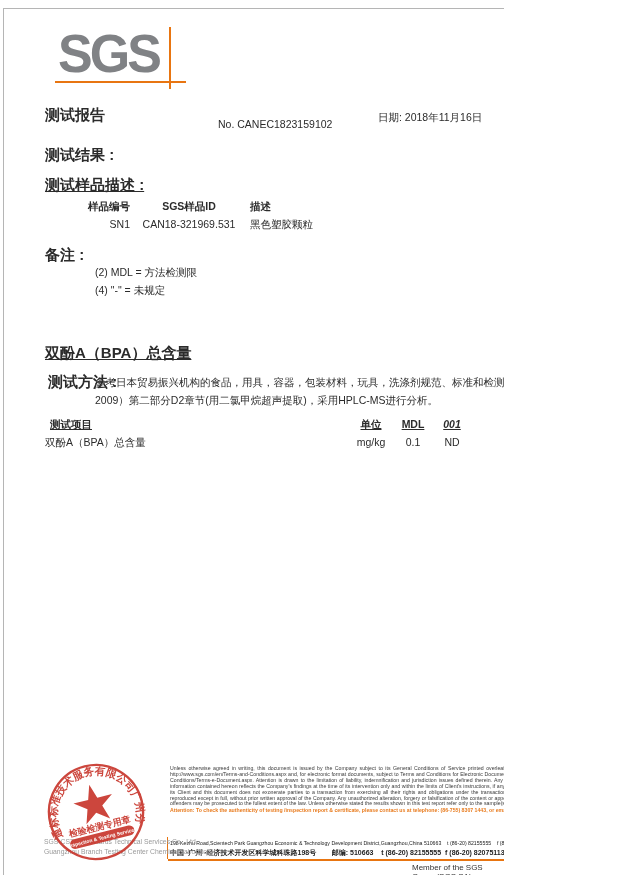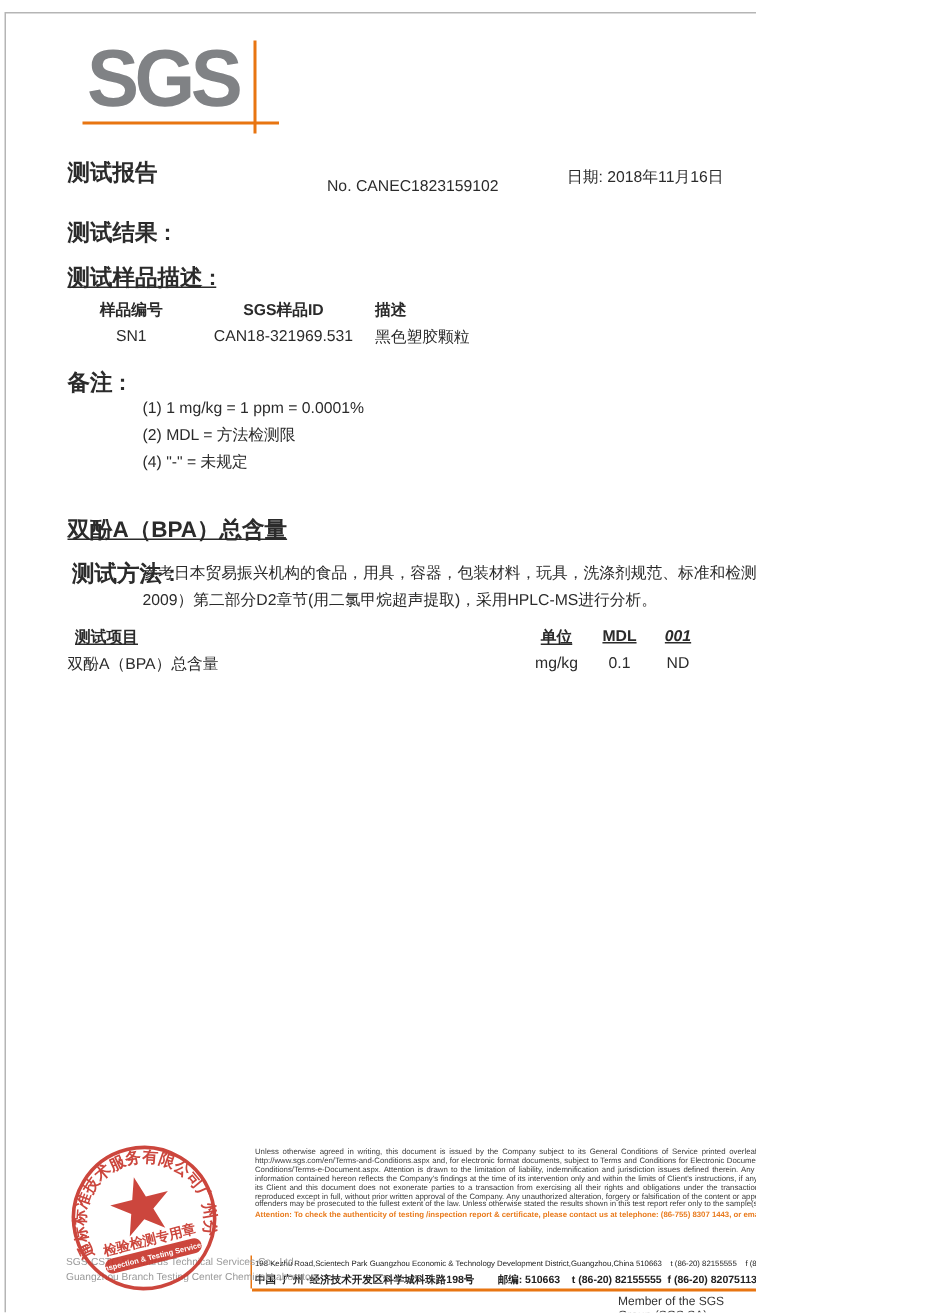--- a/index.html
+++ b/index.html
@@ -16,21 +16,21 @@
   
   .doc-title{left:45px;top:106px;font-size:15px;font-weight:700;}
   .report-no{left:218px;top:118px;font-size:10.5px;}
   .report-date{left:378px;top:111px;font-size:10.5px;}
   .page-info{left:519px;top:111px;font-size:10.5px;}
   .lbl{font-size:15px;font-weight:700;}
   .txt{font-size:10.5px;}
   .results-label{left:45px;top:146px;}
   .sample-desc-label{left:45px;top:176px;text-decoration:underline;}
   
-  .st-c1{left:45px;width:85px;text-align:center;}
+  .st-c1{left:45px;width:85px;text-align:right;}
   .st-c2{left:130px;width:118px;text-align:center;}
   .st-c3{left:250px;}
   .st-h{top:200px;font-weight:700;}
   .st-r{top:218px;}
   .notes-label{left:45px;top:246px;text-align:center;}
   .notes{left:95px;top:263px;font-size:10.5px;line-height:18px;}
   
   .bpa-heading{left:45px;top:344px;text-decoration:underline;}
   .method-label{left:48px;top:373px;}
   .method-text{left:95px;top:373px;width:480px;line-height:18px;}
@@ -75,21 +75,20 @@
 
   <div class="abs txt st-h st-c1">样品编号</div>
   <div class="abs txt st-h st-c2">SGS样品ID</div>
   <div class="abs txt st-h st-c3">描述</div>
   <div class="abs txt st-r st-c1">SN1</div>
   <div class="abs txt st-r st-c2">CAN18-321969.531</div>
   <div class="abs txt st-r st-c3">黑色塑胶颗粒</div>
 
   <div class="abs lbl notes-label">备注 :</div>
   <div class="abs notes">
-    <div>(1) 1 mg/kg = 1 ppm = 0.0001%</div>
     <div>(2) MDL = 方法检测限</div>
     <div>(4) "-" = 未规定</div>
   </div>
 
   <div class="abs lbl bpa-heading">双酚A（BPA）总含量</div>
   <div class="abs lbl method-label">测试方法 :</div>
   <div class="abs txt method-text">参考日本贸易振兴机构的食品，用具，容器，包装材料，玩具，洗涤剂规范、标准和检测方法（JETRO 2009）第二部分D2章节(用二氯甲烷超声提取)，采用HPLC-MS进行分析。</div>
 
   <div class="abs txt rt-h rt-item-h">测试项目</div>
   <div class="abs txt rt-h rt-unit">单位</div>

